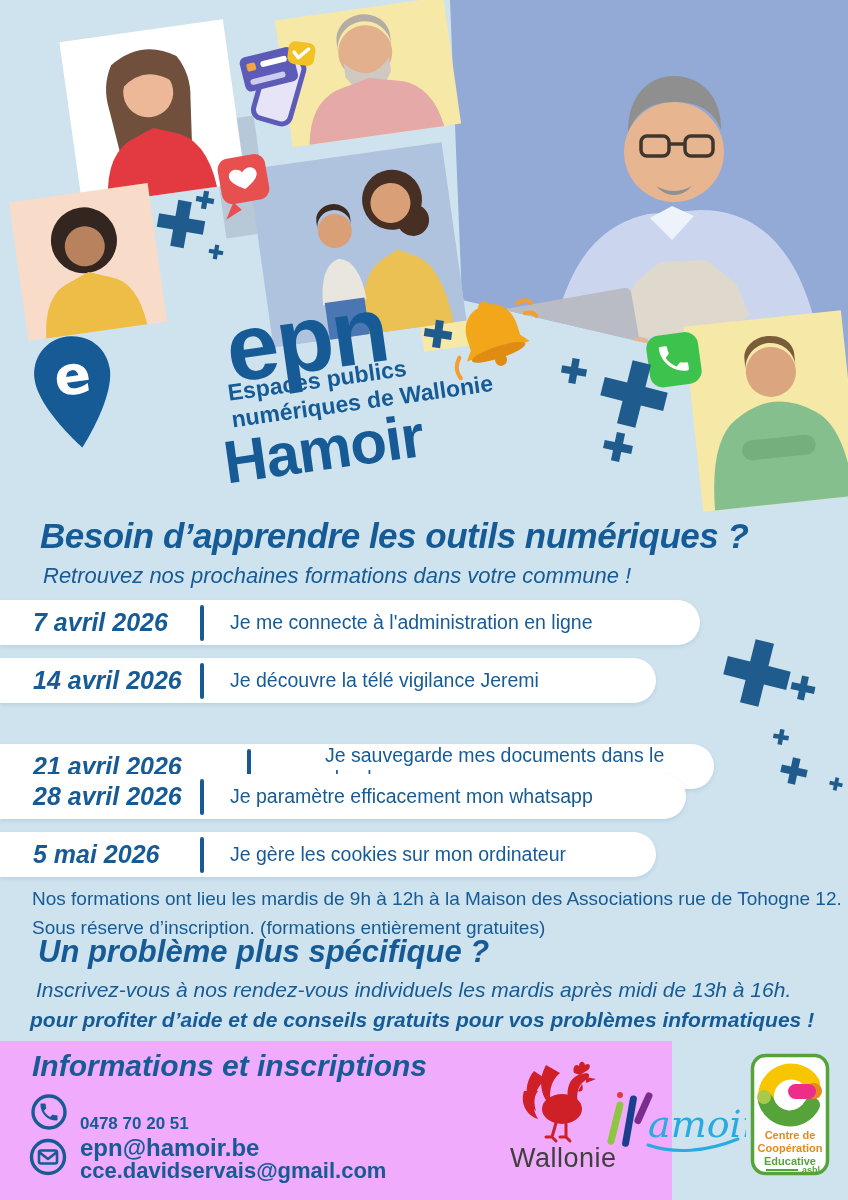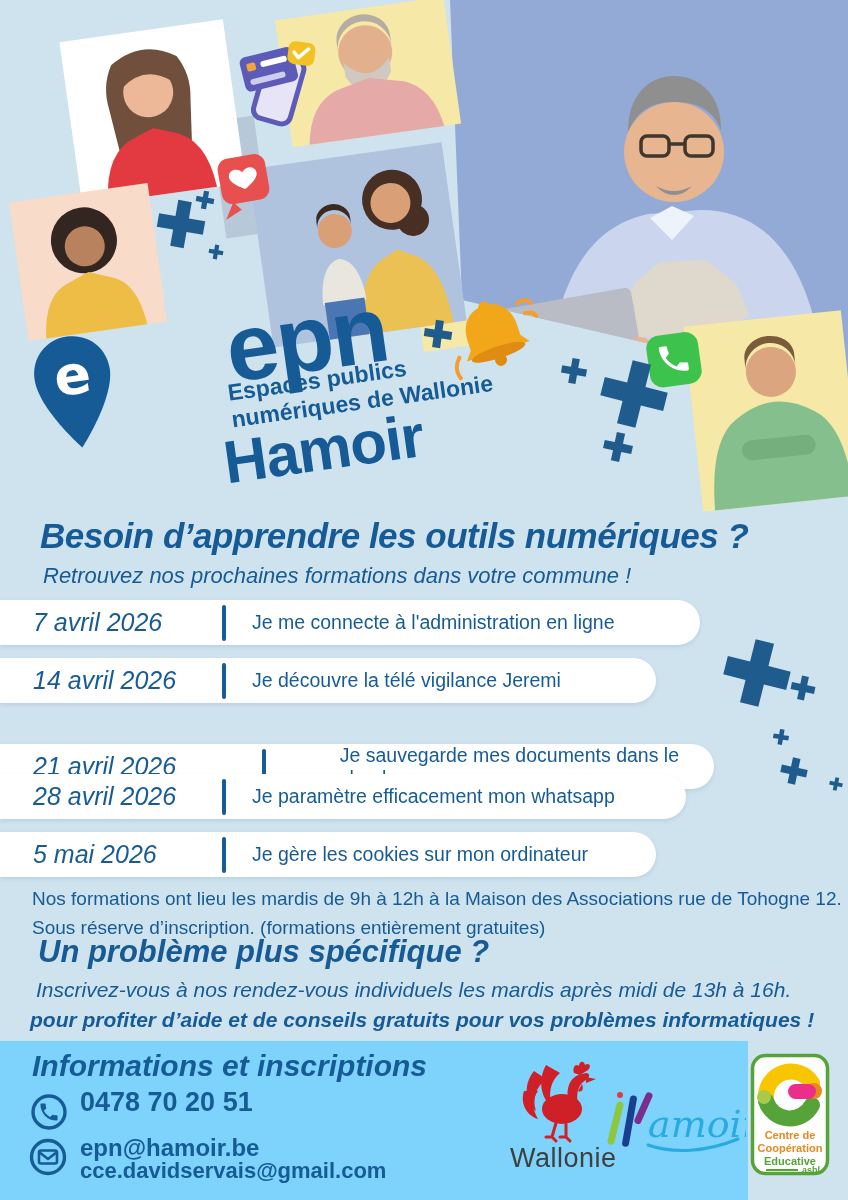--- a/index.html
+++ b/index.html
@@ -18,35 +18,35 @@
   .brand-name{position:absolute;left:220px;top:304px;font-size:94px;line-height:1;
     font-weight:bold;letter-spacing:-2px;}
   .brand-tagline{position:absolute;left:226px;top:380px;font-size:23px;line-height:27px;font-weight:bold;}
   .brand-city{position:absolute;left:220px;top:434px;font-size:60px;line-height:1;font-weight:bold;letter-spacing:-1px;}
 
   .headline{position:absolute;left:40px;top:516px;margin:0;font-size:35px;font-weight:bold;font-style:italic;letter-spacing:-0.5px;}
   .subheadline{position:absolute;left:40px;top:560px;margin:3px;font-size:22px;font-style:italic;font-weight:normal;}
 
   .row{position:absolute;left:0;height:45px;background:#ffffff;border-radius:0 24px 24px 0;
     display:flex;align-items:center;box-shadow:0 2px 4px rgba(27,86,139,.12);}
-  .row .date{width:222px;padding-left:33px;font-size:25px;font-weight:normal;font-style:italic;}
+  .row .date{width:200px;padding-left:33px;font-size:25px;font-weight:bold;font-style:italic;}
   .row .bar{width:4px;height:36px;border-radius:2px;background:var(--ink,#165b96);margin-right:26px;flex:0 0 auto;}
   .row .title{font-size:19.5px;}
   .r1{top:600px;width:700px;} .r2{top:658px;width:656px;} .r3{top:744px;width:714px;gap:48px;}
   .r4{top:774px;width:686px;} .r5{top:832px;width:656px;}
 
   .note{position:absolute;left:32px;top:884px;margin:0;font-size:19px;line-height:29px;font-weight:normal;}
   .problem-heading{position:absolute;left:38px;top:934px;margin:0;font-size:31px;font-weight:bold;font-style:italic;}
   .problem-line1{position:absolute;left:36px;top:978px;margin:0;font-size:21px;font-style:italic;}
   .problem-line2{position:absolute;left:30px;top:1008px;margin:0;font-size:21px;font-style:italic;font-weight:bold;}
 
-  .footer{position:absolute;left:0;top:1041px;width:748px;height:159px;background:#7dd3fc;}
+  .footer{position:absolute;left:0;top:1041px;width:672px;height:159px;background:#f0abfc;}
   .contact-heading{position:absolute;left:32px;top:8px;margin:0;font-size:30px;font-weight:bold;font-style:italic;}
   .phone-icon{position:absolute;left:30px;top:52px;}
-  .phone-number{position:absolute;left:80px;top:46px;font-size:27px;font-weight:bold;}
+  .phone-number{position:absolute;left:80px;top:73px;font-size:17px;font-weight:bold;}
   .mail-icon{position:absolute;left:28px;top:96px;}
   .email1{position:absolute;left:80px;top:93px;font-size:24px;font-weight:bold;}
   .email2{position:absolute;left:80px;top:117px;font-size:22px;font-weight:bold;}
   .wallonie-logo{position:absolute;left:516px;top:16px;}
   .wallonie-label{position:absolute;left:510px;top:102px;font-size:27px;color:var(--wallonie_gray,#3f3f3f);letter-spacing:.5px;}
   .hamoir-logo{position:absolute;left:604px;top:46px;}
   .cce-logo{position:absolute;left:750px;top:12px;}
   .plus-cluster{position:absolute;left:700px;top:618px;}
 </style>
 </head>

